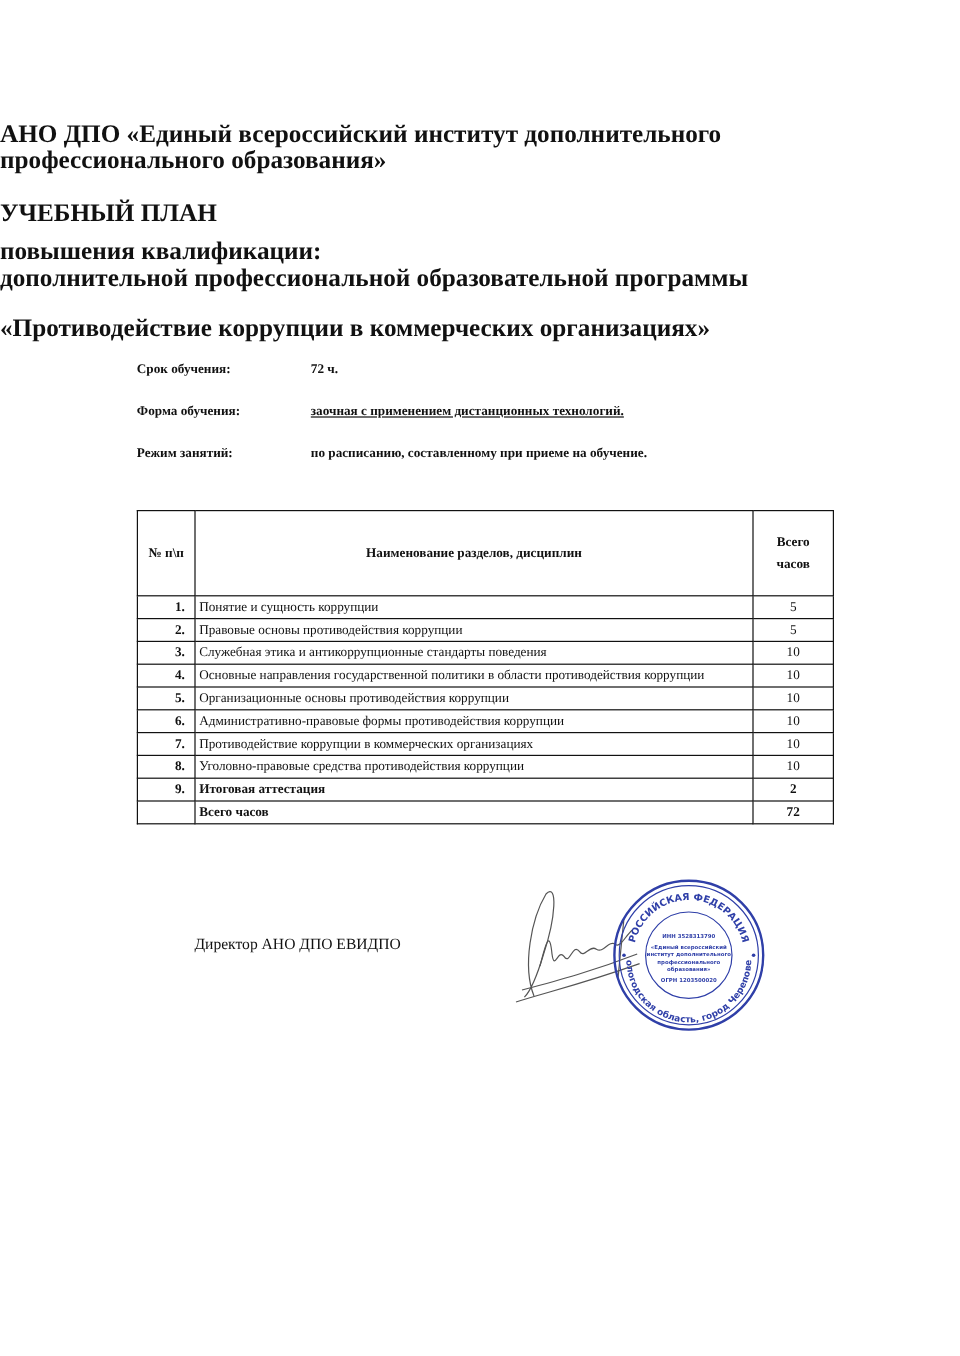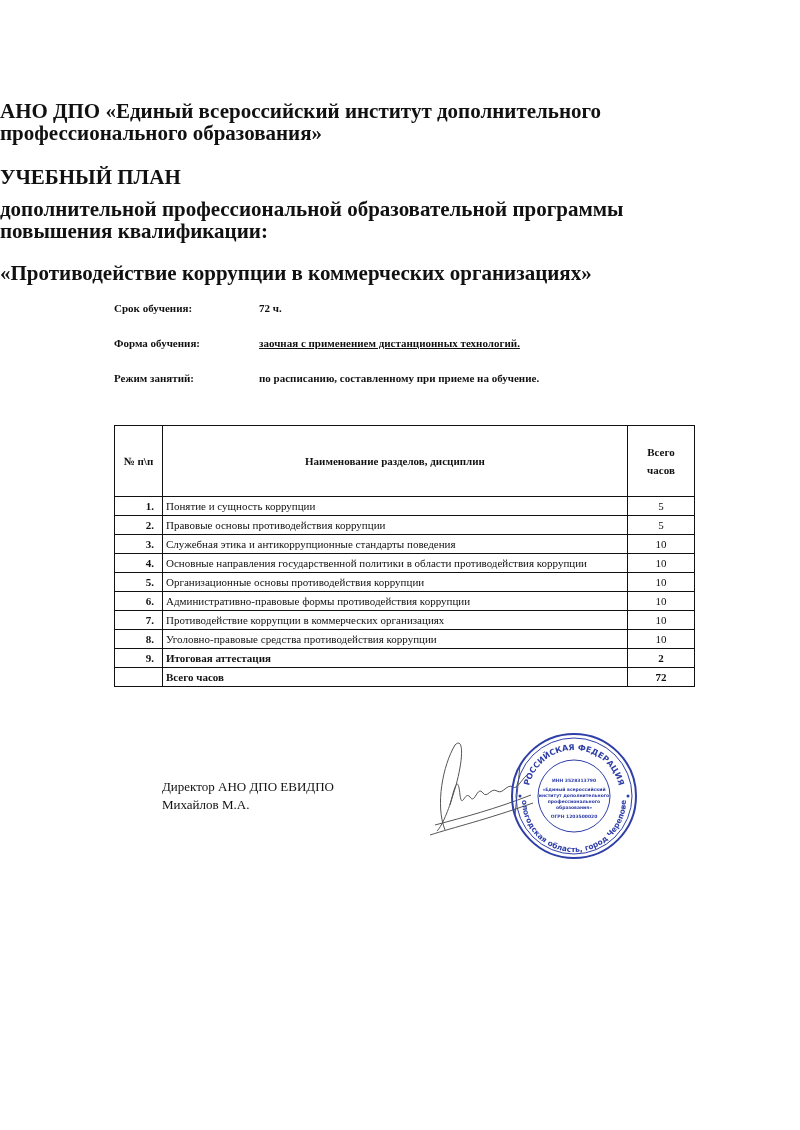--- a/index.html
+++ b/index.html
@@ -31,22 +31,22 @@
 <body>
 
 <div id="org" class="center">
   <div>АНО ДПО «Единый всероссийский институт дополнительного</div>
   <div>профессионального образования»</div>
 </div>
 
 <div id="plan-title" class="center">УЧЕБНЫЙ ПЛАН</div>
 
 <div id="program-type" class="center">
+  <div>повышения квалификации:</div>
   <div>дополнительной профессиональной образовательной программы</div>
-  <div>повышения квалификации:</div>
 </div>
 
 <div id="program-name" class="center">«Противодействие коррупции в коммерческих организациях»</div>
 
 <div id="meta-0" class="meta-row">
   <span class="lbl">Срок обучения:</span><span>72 ч.</span>
 </div>
 <div id="meta-1" class="meta-row">
   <span class="lbl">Форма обучения:</span><span>заочная с применением дистанционных технологий.</span>
 </div>
@@ -114,21 +114,20 @@
     <tr class="bold">
         <td class="num"></td>
         <td>Всего часов</td>
         <td class="hrs">72</td>
       </tr>
   </tbody>
 </table>
 
 <div id="signature-block">
   <div>Директор АНО ДПО ЕВИДПО</div>
-  <div>Михайлов М.А.</div>
 </div>
 
 <svg id="signature" viewBox="0 0 110 105">
   <g fill="none" stroke="#555" stroke-width="1">
     <path d="M20 95 C 10 70, 18 30, 30 10 C 40 0, 38 30, 28 60 C 22 80, 16 92, 12 96"></path>
     <path d="M25 70 C 30 50, 33 40, 35 60 C 37 75, 40 55, 45 62 C 50 70, 52 50, 58 58 C 62 64, 66 52, 72 56 C 78 60, 82 48, 88 52 C 92 55, 96 45, 102 40"></path>
     <path d="M5 100 C 30 92, 60 85, 108 68"></path>
     <path d="M10 90 C 40 82, 70 74, 106 60"></path>
     <path d="M95 30 L 90 80"></path>
   </g>

